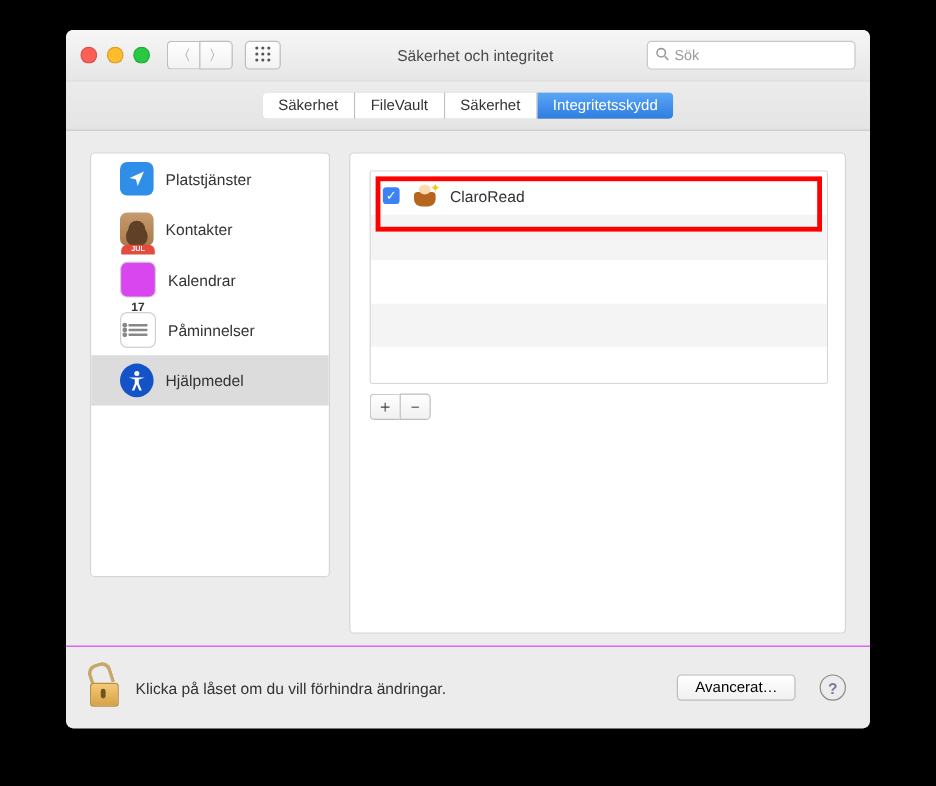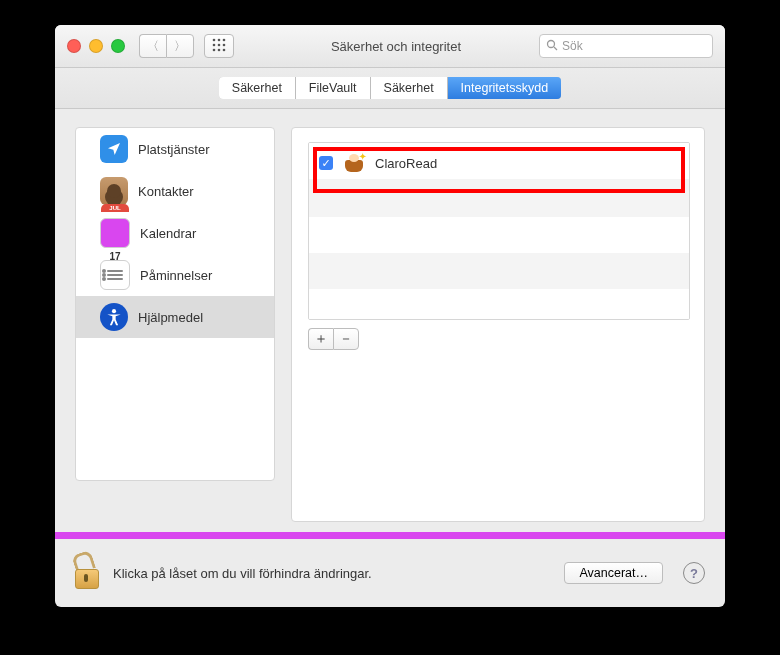--- a/index.html
+++ b/index.html
@@ -238,21 +238,21 @@
     border:1px solid #bdbdbd;
     background:linear-gradient(#ffffff,#f0f0f0);
     display:flex;align-items:center;justify-content:center;
     font-size:14px;
     color:#444;
   }
   .pm-btn:first-child{ border-radius:4px 0 0 4px; border-right:none;}
   .pm-btn:last-child{ border-radius:0 4px 4px 0;}
   .footer {
     height:68px;
-    border-top:7px solid #d946ef;
+    border-top:1px solid #d946ef;
     display:flex;
     align-items:center;
     padding:0 20px;
     gap:10px;
   }
   .lock {
     width:28px;height:32px;
     position:relative;
     flex:none;
   }

